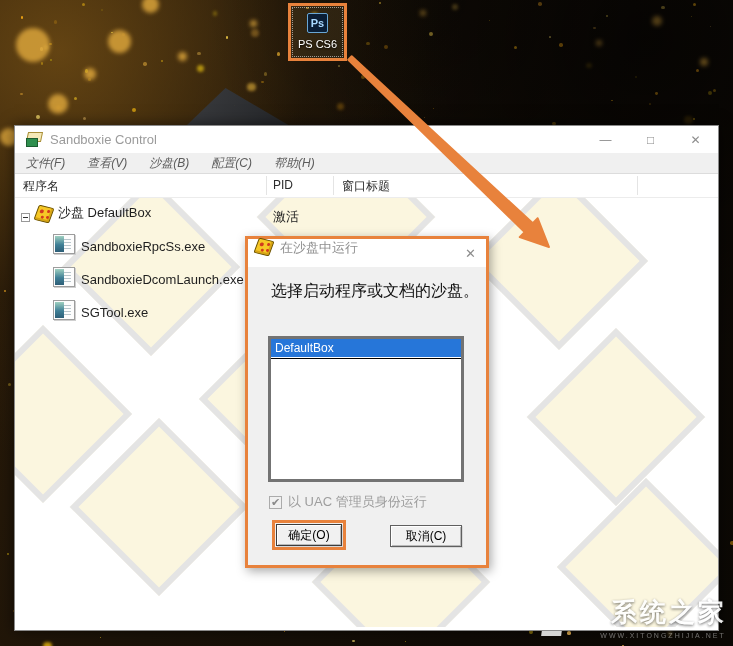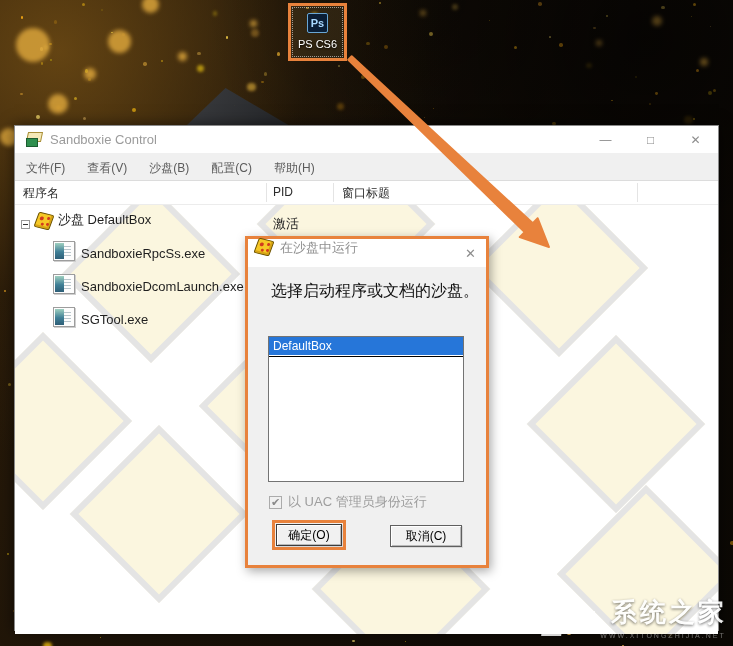--- a/index.html
+++ b/index.html
@@ -32,21 +32,21 @@
   #sbwin { position:absolute; left:14px; top:125px; width:705px; height:506px; z-index:2;
     background:#fff; border:1px solid #8a8a8a; box-shadow:0 0 14px rgba(0,0,0,.55); }
   #titlebar { position:relative; height:27px; background:#fff; display:flex; align-items:center; }
   #app-icon { width:17px; height:15px; margin-left:11px; position:relative; }
   #app-icon .box-back { position:absolute; left:1px; top:0; width:15px; height:10px; background:#f5e9b8; border:1px solid #a98f3a; transform:skewX(-12deg); }
   #app-icon .box-front { position:absolute; left:0; bottom:0; width:12px; height:9px; background:#2f8f4e; border:1px solid #1c5c30; }
   #title-text { margin-left:7px; font-size:13px; color:#9b9b9b; }
   #caption-btns { position:absolute; right:0; top:0; height:27px; display:flex; }
   .cap-btn { width:45px; height:27px; display:flex; align-items:center; justify-content:center;
     color:#8c8c8c; font-size:12px; }
-  #menubar { height:28px; background:#f0f0f0; border-bottom:1px solid #dcdcdc; display:flex; align-items:flex-end; }
+  #menubar { height:21px; background:#f0f0f0; border-bottom:1px solid #dcdcdc; display:flex; align-items:center;font-style:italic; }
   .menu-item { padding:0 11px; font-size:12px; color:#5c5c5c; line-height:23px; }
   #colheader { position:relative; height:24px; background:#fff; border-bottom:1px solid #ececec; font-size:12px; color:#2b2b2b; }
   .col-label { position:absolute; top:4px; }
   #col-name { left:8px; } #col-pid { left:258px; } #col-wintitle { left:327px; }
   .col-sep { position:absolute; top:2px; bottom:2px; width:1px; background:#e4e4e4; }
   #content { position:relative; height:429px; background:#fff; overflow:hidden; }
   .diamond { position:absolute; background:#fbf6df; border:6px solid #e4e4e4; transform:rotate(45deg); }
 
   .tree-row { position:absolute; display:flex; align-items:flex-end; }
   .expander { width:9px; height:9px; border:1px solid #999; background:#fff; position:relative; }
@@ -67,21 +67,21 @@
   #root-status { position:absolute; left:258px; top:10px; font-size:13px; color:#1f1f1f; }
 
   
   #run-dialog { position:absolute; left:245px; top:236px; width:244px; height:332px; z-index:5;
     border:3px solid #e8823c; background:#f0f0f0; box-shadow:2px 3px 10px rgba(0,0,0,.35); }
   #dlg-titlebar { position:relative; height:28px; background:#fff; display:flex; }
   #dlg-icon { margin-left:8px; }
   #dlg-title { margin-left:8px; font-size:13px; color:#8f8f8f; }
   #dlg-close { position:absolute; right:10px; top:0; height:28px; display:flex; align-items:center; color:#8c8c8c; font-size:13px; }
   #dlg-prompt { position:absolute; left:23px; top:42px; font-size:16px; color:#111; }
-  #dlg-list { position:absolute; left:20px; top:97px; width:196px; height:146px; background:#fff; border:1px solid #737373; }
+  #dlg-list { position:absolute; left:20px; top:97px; width:196px; height:146px; background:#fff; border:3px solid #737373; }
   #dlg-list .sel-row { height:18px; background:#2676d9; color:#fff; font-size:12px; line-height:18px; padding-left:4px; }
   #dlg-list .sel-underline { height:1px; background:#000; margin-top:1px; }
   #dlg-list .plain-row { font-size:13px; color:#111; line-height:19px; padding-left:3px; margin-top:2px; }
   #dlg-checkbox-row { position:absolute; left:21px; top:254px; display:flex; align-items:center; }
   #dlg-checkbox { width:13px; height:13px; background:#f0f0f0; border:1px solid #ababab; color:#8a8a8a;
     font-size:11px; line-height:11px; text-align:center; }
   #dlg-checkbox-label { margin-left:6px; font-size:13px; color:#9d9d9d; }
   .btn { position:absolute; height:22px; background:#f1f1f1; border:1px solid #5f5f5f;
     box-shadow:inset 1px 1px 0 #fff, inset -1px -1px 0 #b9b9b9, 1px 1px 0 #d9d9d9;
     font-size:12px; color:#000; display:flex; align-items:center; justify-content:center; }

